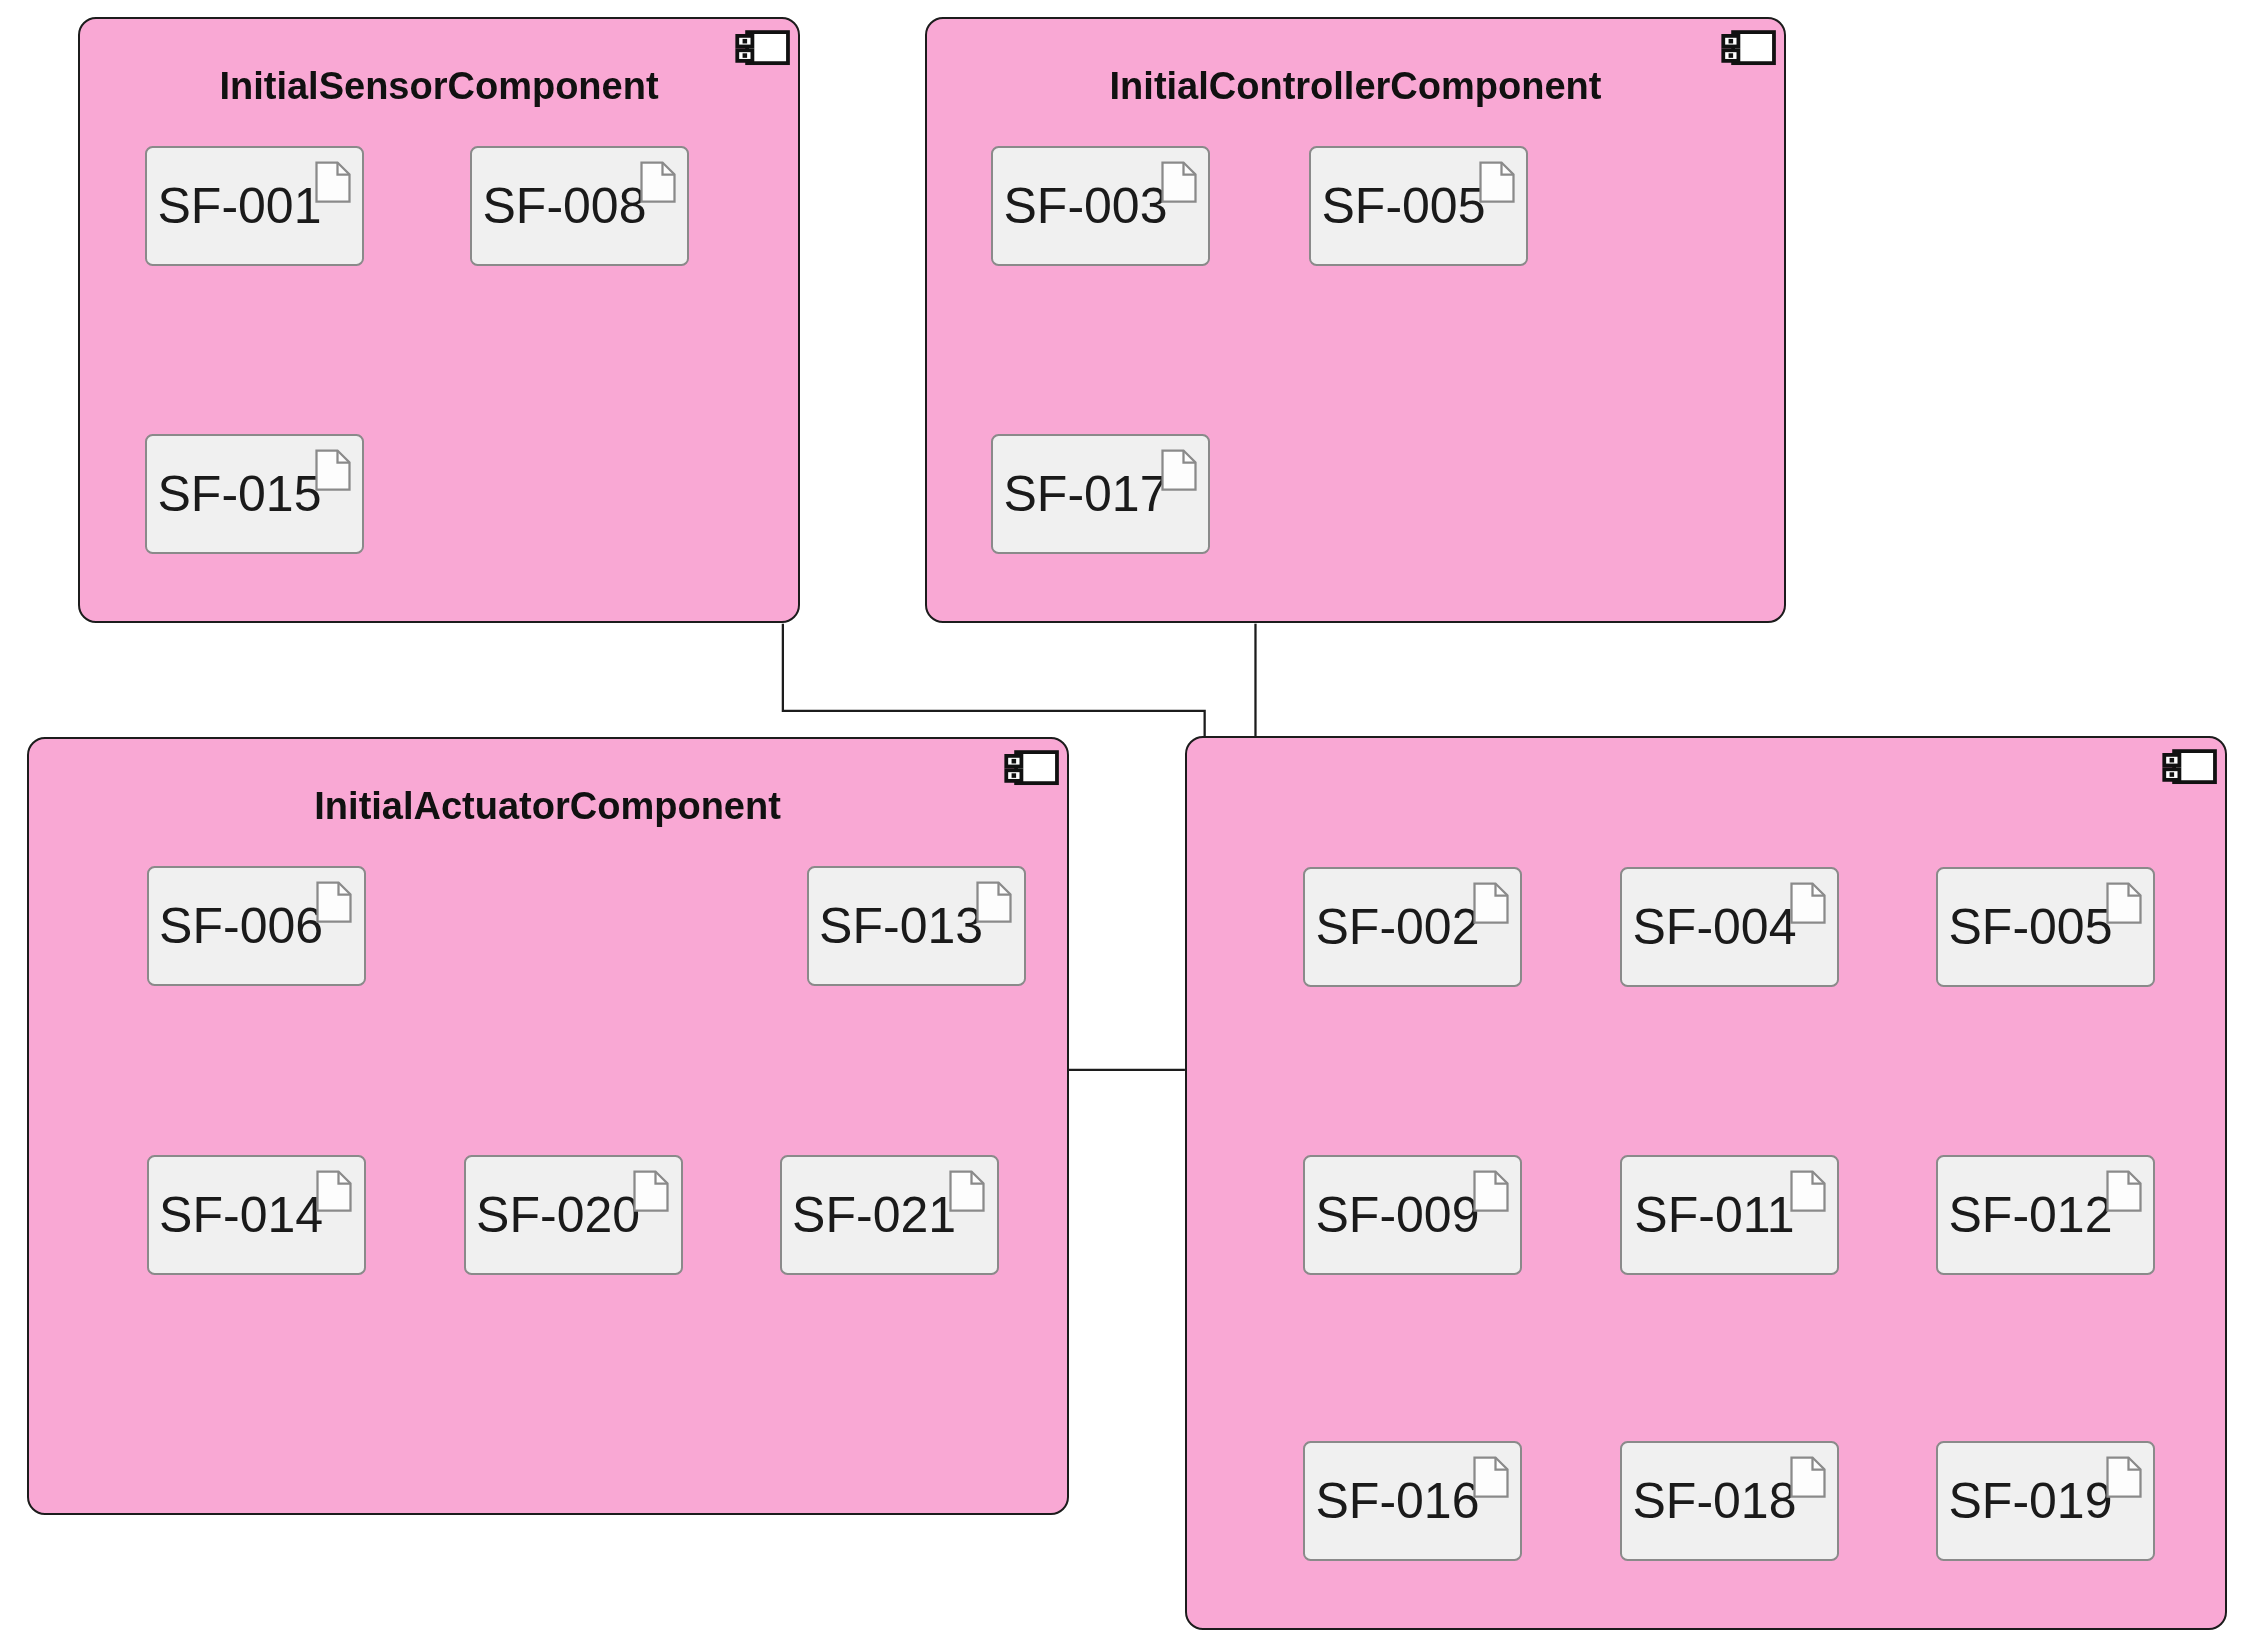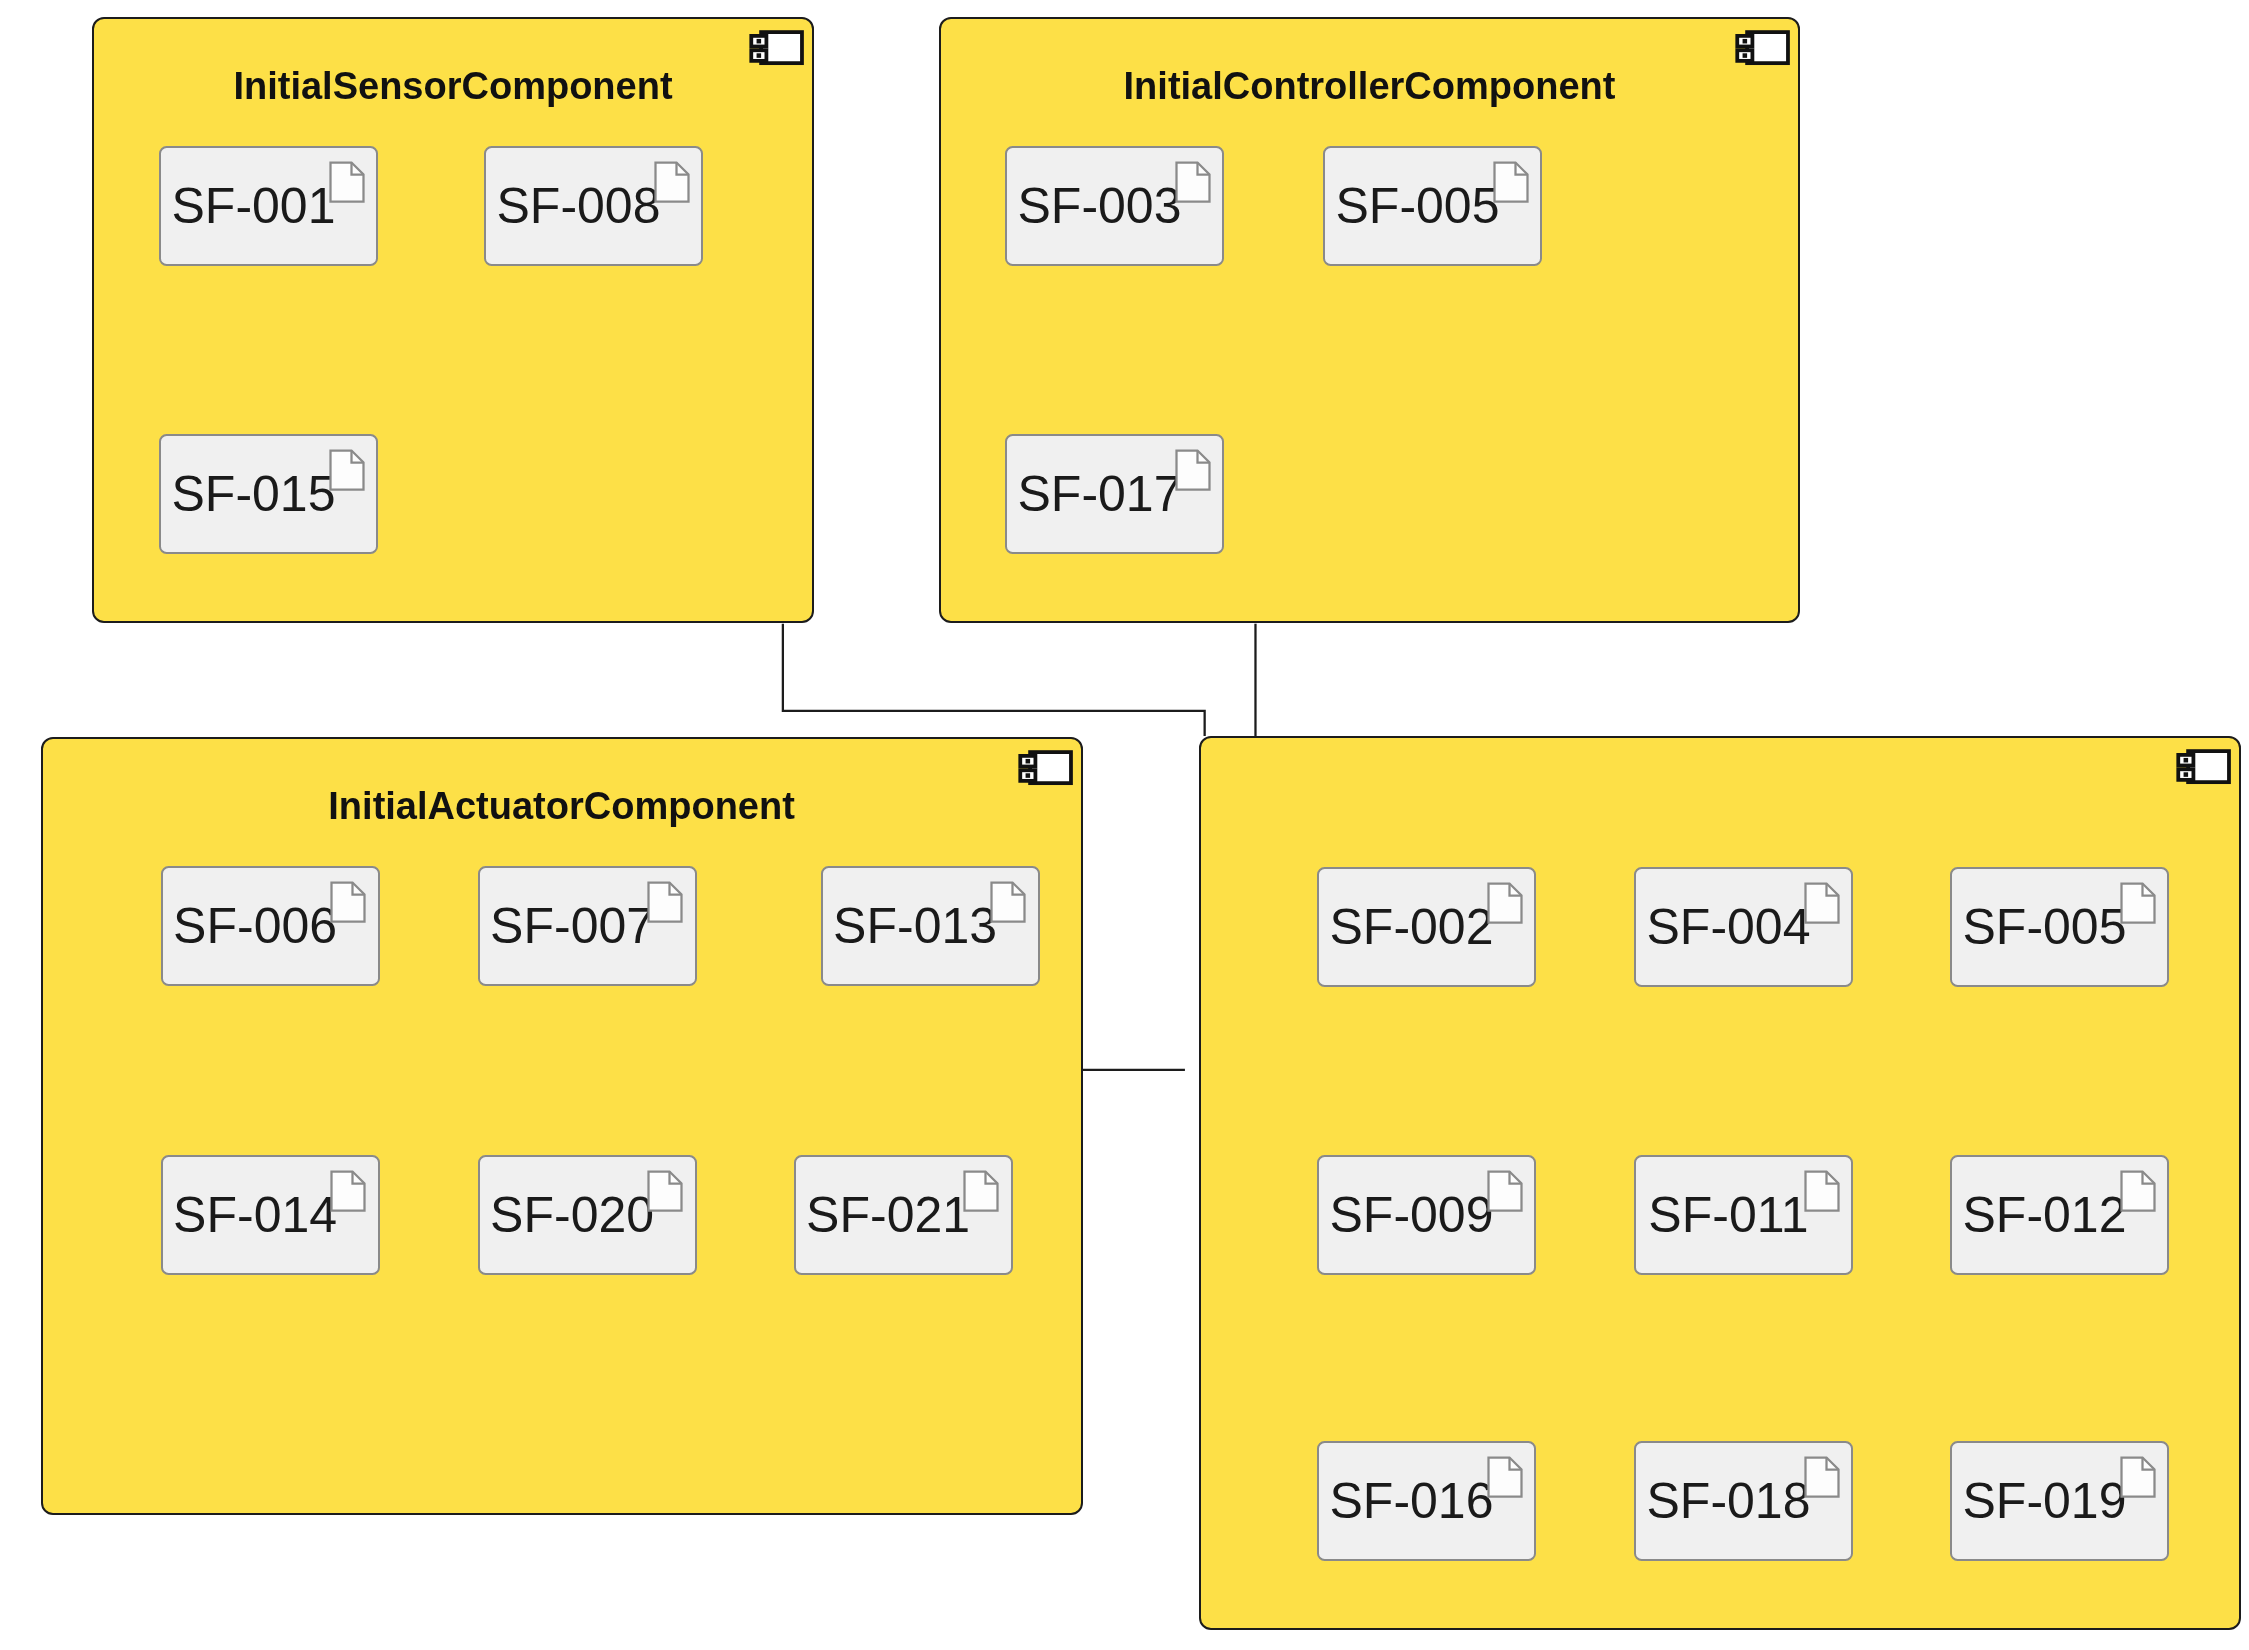--- a/index.html
+++ b/index.html
@@ -16,24 +16,23 @@
     overflow: hidden;
   }
   #edges {
     position: absolute;
     left: 0;
     top: 0;
   }
   .component {
     position: absolute;
     box-sizing: border-box;
-    background: #fde047;
+    background: #f9a8d4;
     border: 2.3px solid #1c1c1c;
-    border-radius: 12px;
-    margin-left: 14px;
+    border-radius: 18px;
   }
   .component-title {
     position: absolute;
     left: 0;
     right: 0;
     top: 46px;
     text-align: center;
     font-size: 38px;
     font-weight: bold;
     color: #111111;
@@ -152,27 +151,20 @@
         <rect x="10" y="13" width="6" height="6" fill="#111111"></rect>
         <rect x="10" y="32" width="6" height="6" fill="#111111"></rect>
       </svg>
       <div class="artifact" style="left: 118px; top: 127px;">
         <div class="artifact-label">SF-006</div>
         <svg class="artifact-icon" width="36" height="42" viewBox="0 0 48 56">
           <path d="M2,2 H30 L46,18 V54 H2 Z" fill="#fdfdfd" stroke="#8a8a8a" stroke-width="3" stroke-linejoin="miter"></path>
           <path d="M30,2 V18 H46" fill="none" stroke="#8a8a8a" stroke-width="3"></path>
         </svg>
       </div>
-      <div class="artifact" style="left: 435px; top: 127px;">
-        <div class="artifact-label">SF-007</div>
-        <svg class="artifact-icon" width="36" height="42" viewBox="0 0 48 56">
-          <path d="M2,2 H30 L46,18 V54 H2 Z" fill="#fdfdfd" stroke="#8a8a8a" stroke-width="3" stroke-linejoin="miter"></path>
-          <path d="M30,2 V18 H46" fill="none" stroke="#8a8a8a" stroke-width="3"></path>
-        </svg>
-      </div>
       <div class="artifact" style="left: 778px; top: 127px; text-align: center;">
         <div class="artifact-label">SF-013</div>
         <svg class="artifact-icon" width="36" height="42" viewBox="0 0 48 56">
           <path d="M2,2 H30 L46,18 V54 H2 Z" fill="#fdfdfd" stroke="#8a8a8a" stroke-width="3" stroke-linejoin="miter"></path>
           <path d="M30,2 V18 H46" fill="none" stroke="#8a8a8a" stroke-width="3"></path>
         </svg>
       </div>
       <div class="artifact" style="left: 118px; top: 416px;">
         <div class="artifact-label">SF-014</div>
         <svg class="artifact-icon" width="36" height="42" viewBox="0 0 48 56">

